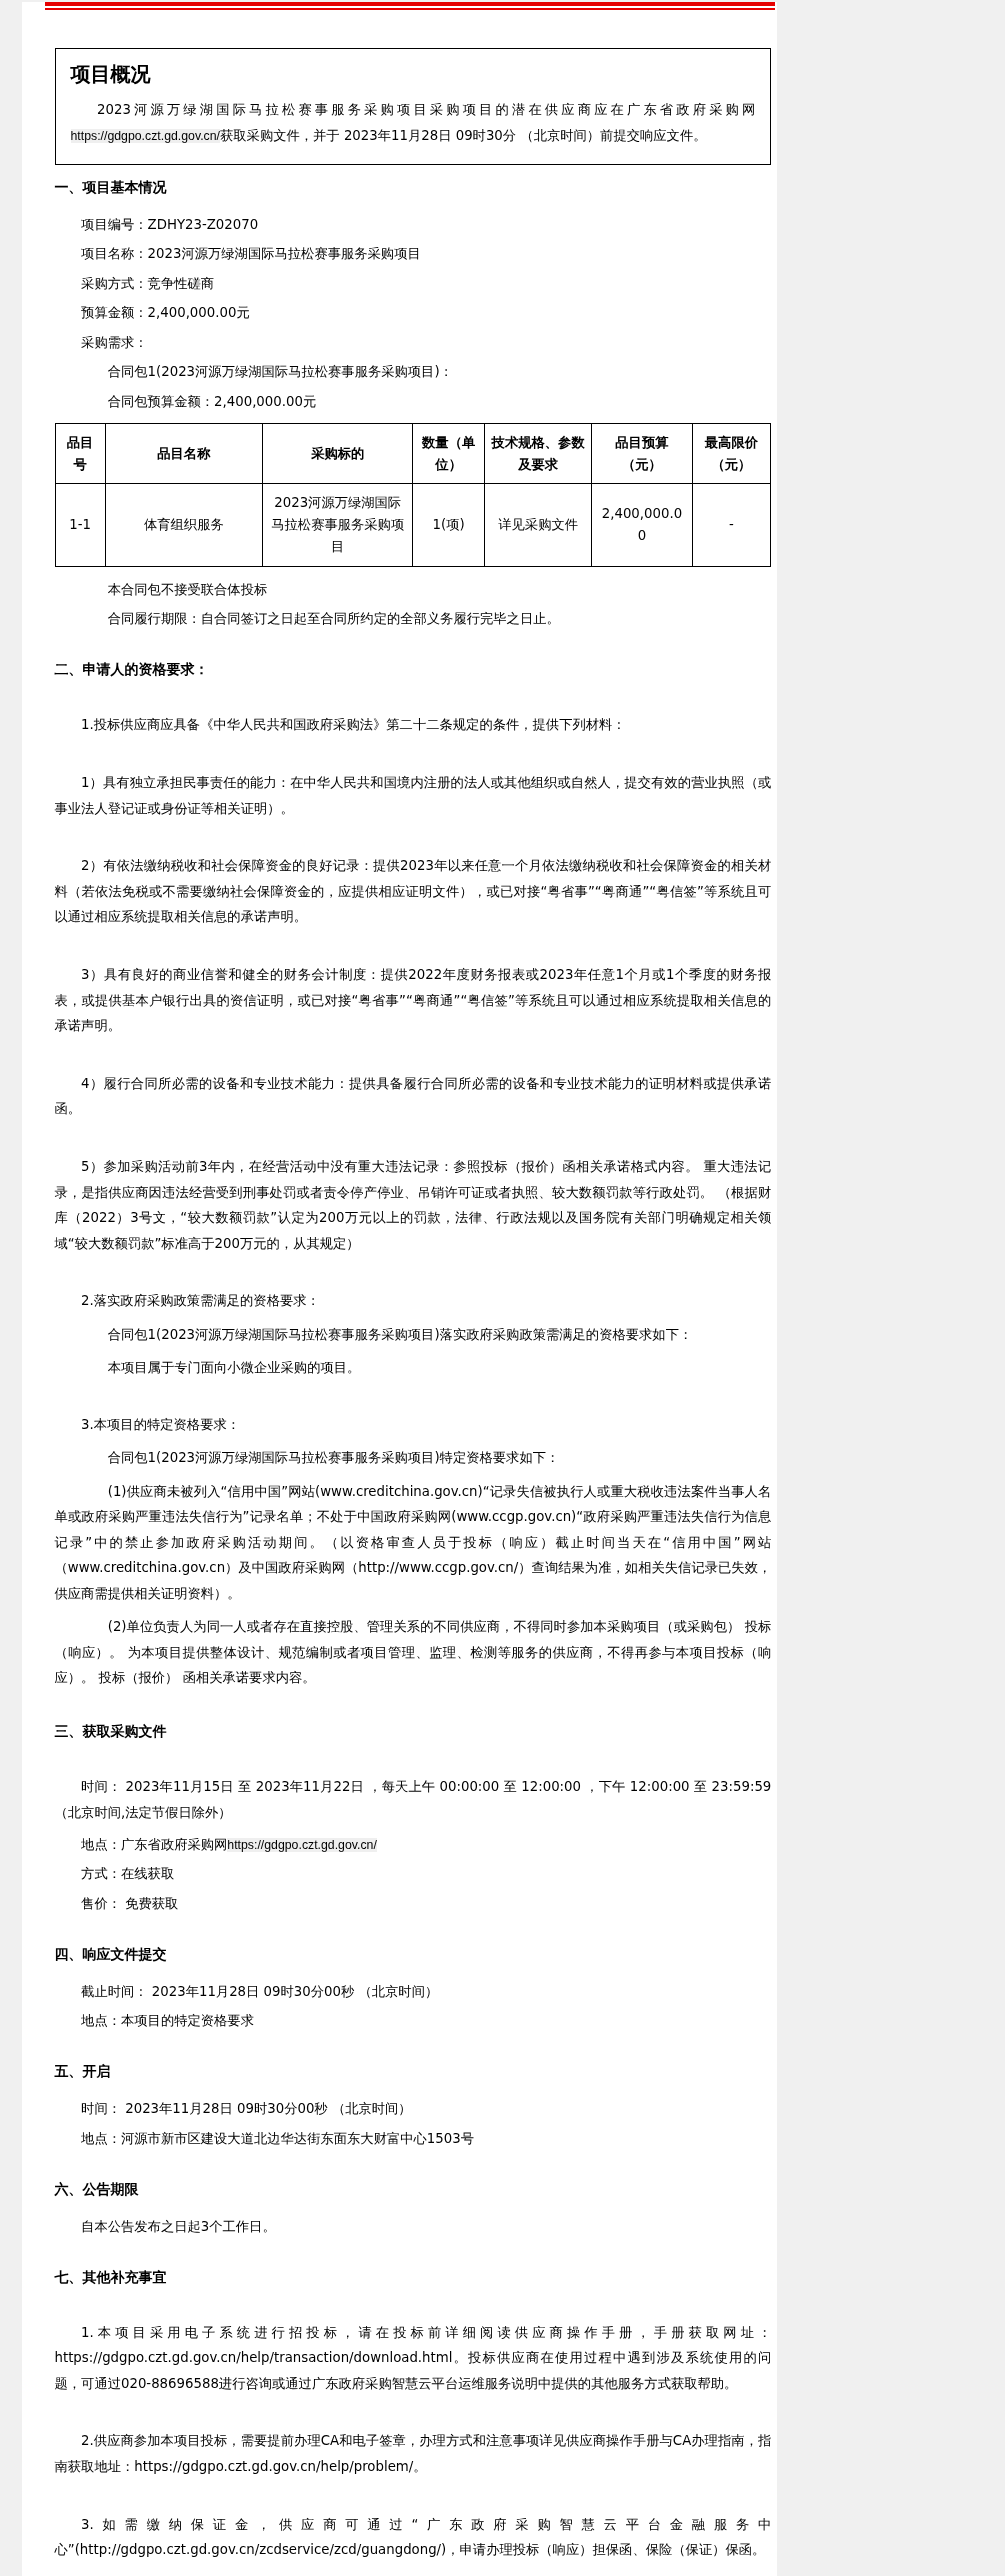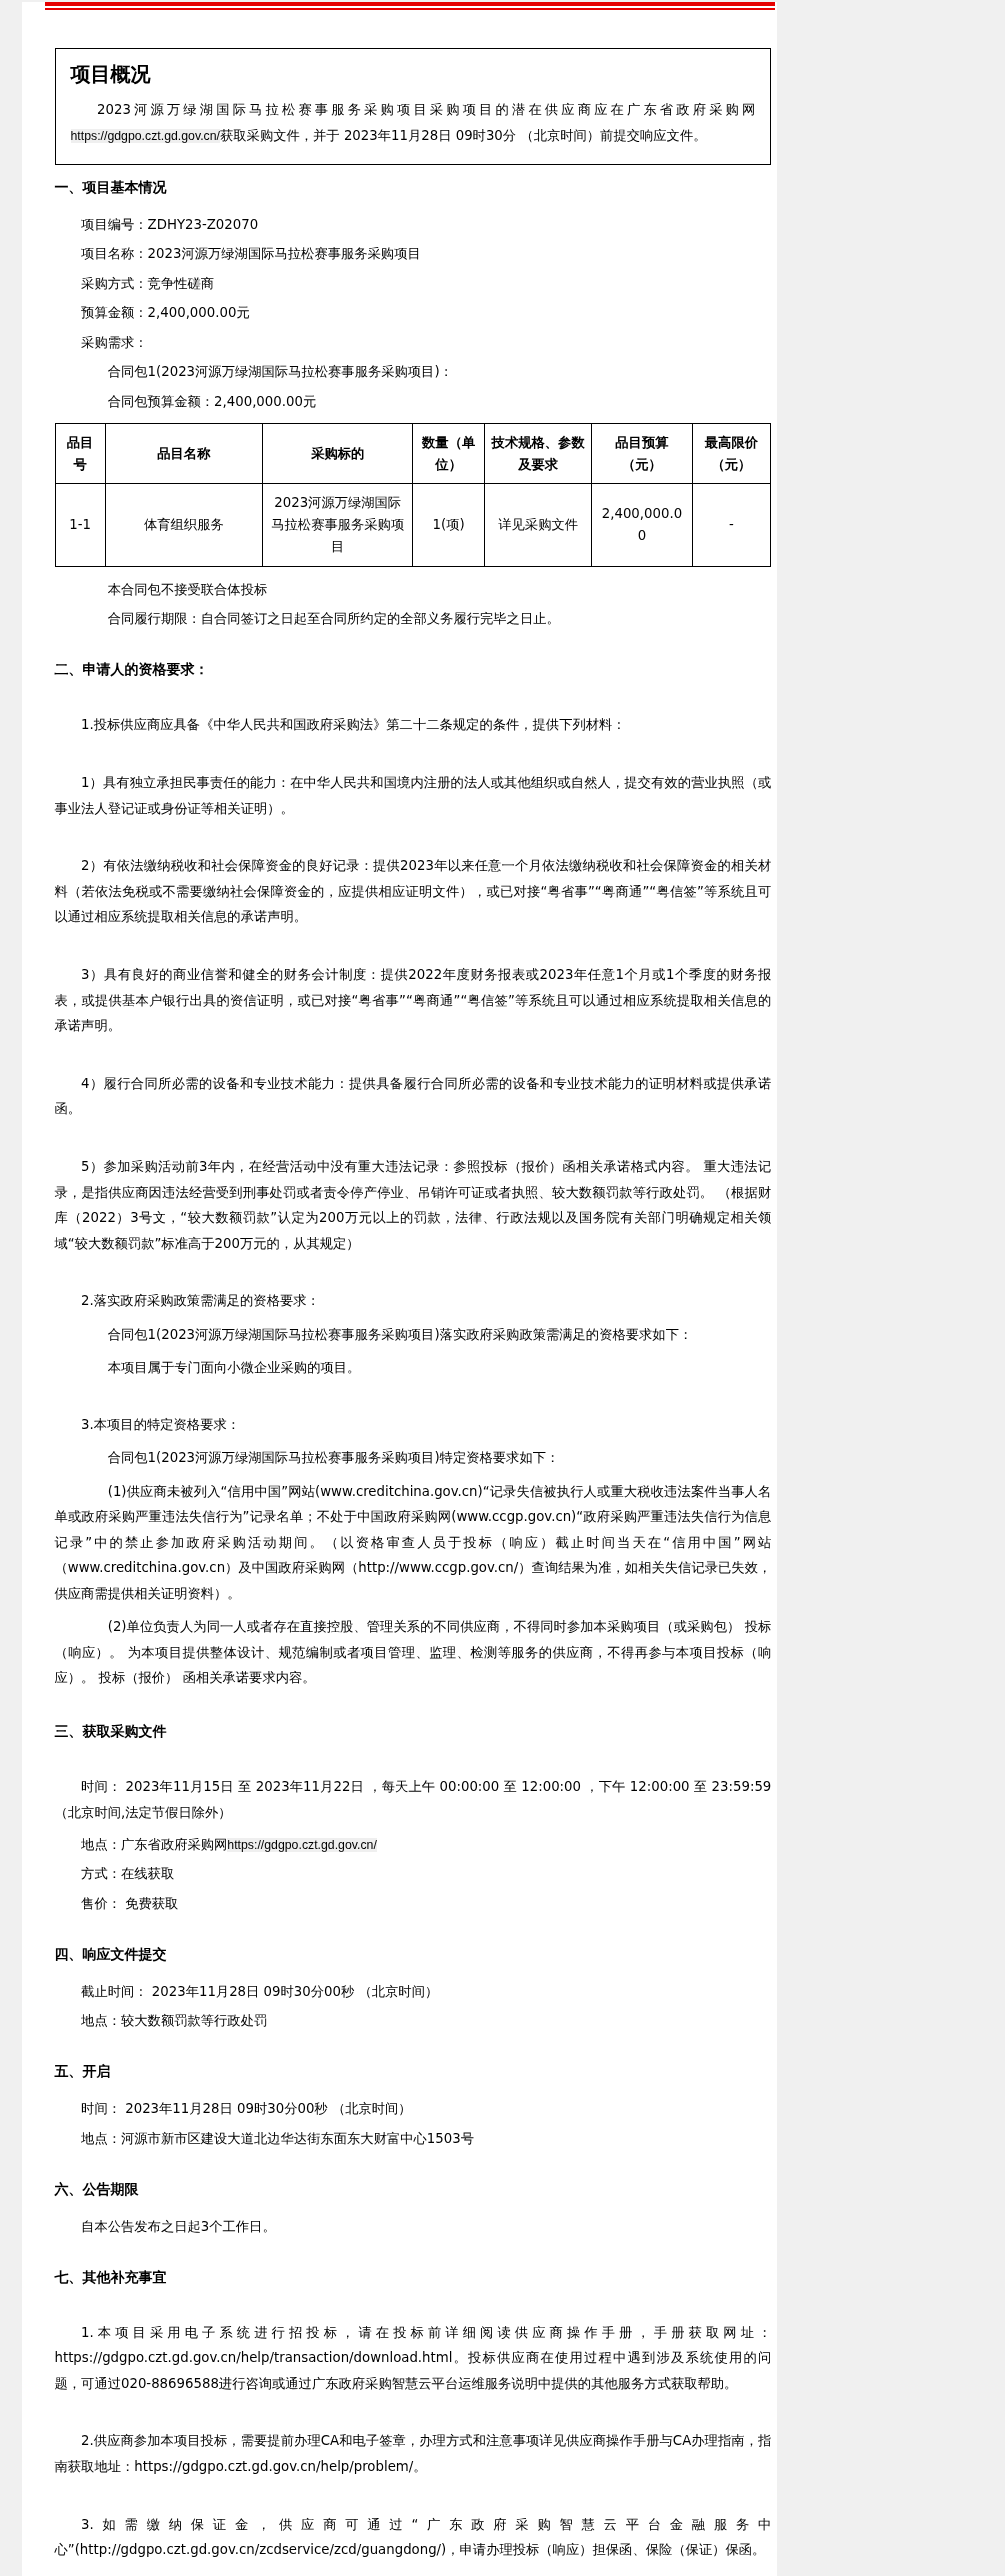--- a/index.html
+++ b/index.html
@@ -141,21 +141,21 @@
       <h2 class="sec">三、获取采购文件</h2>
       <div class="para ti2">时间： 2023年11月15日 至 2023年11月22日 ，每天上午 00:00:00 至 12:00:00 ，下午 12:00:00 至 23:59:59（北京时间,法定节假日除外）</div>
       <div class="field"><span>地点：广东省政府采购网</span><span class="url-hl">https://gdgpo.czt.gd.gov.cn/</span></div>
       <div class="field">方式：在线获取</div>
       <div class="field">售价： 免费获取</div>
     </section>
 
     <section>
       <h2 class="sec">四、响应文件提交</h2>
       <div class="field">截止时间： 2023年11月28日 09时30分00秒 （北京时间）</div>
-      <div class="field">地点：较大数额罚款等行政处罚</div>
+      <div class="field">地点：本项目的特定资格要求</div>
     </section>
 
     <section>
       <h2 class="sec">五、开启</h2>
       <div class="field">时间： 2023年11月28日 09时30分00秒 （北京时间）</div>
       <div class="field">地点：河源市新市区建设大道北边华达街东面东大财富中心1503号</div>
     </section>
 
     <section>
       <h2 class="sec">六、公告期限</h2>

